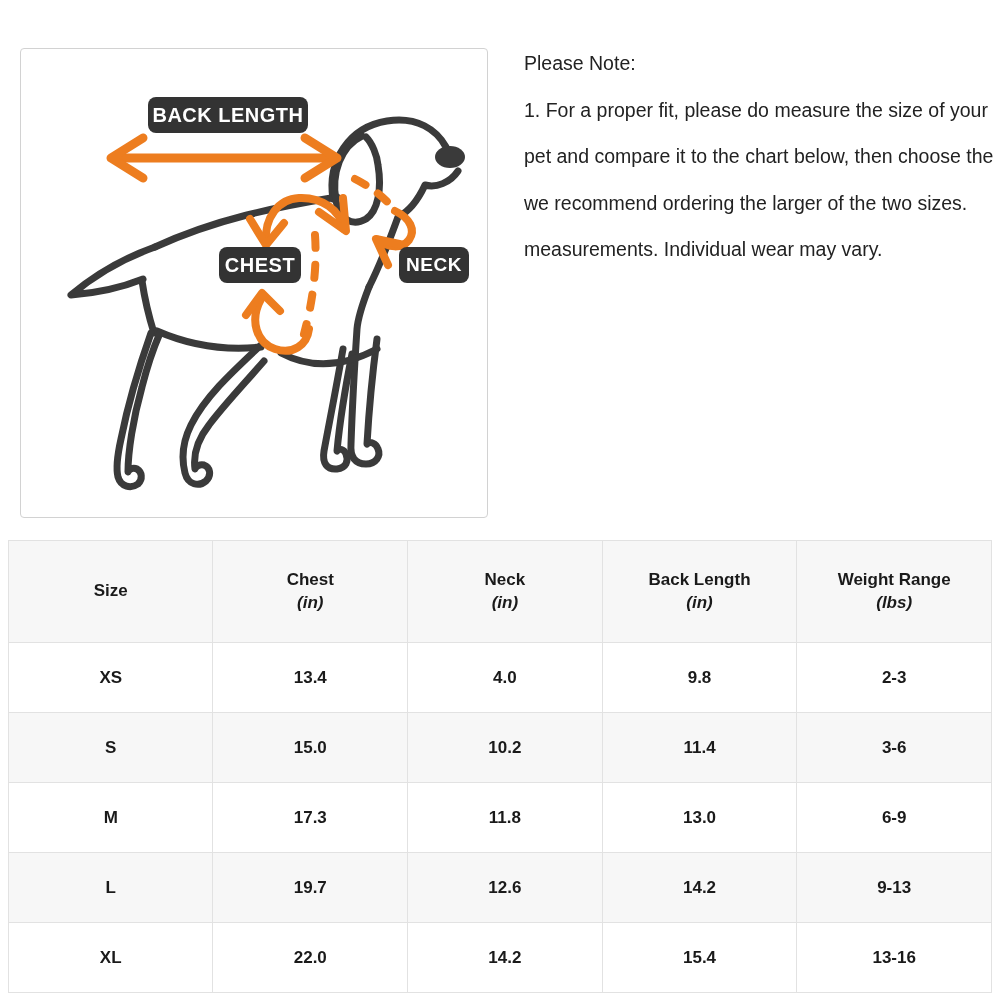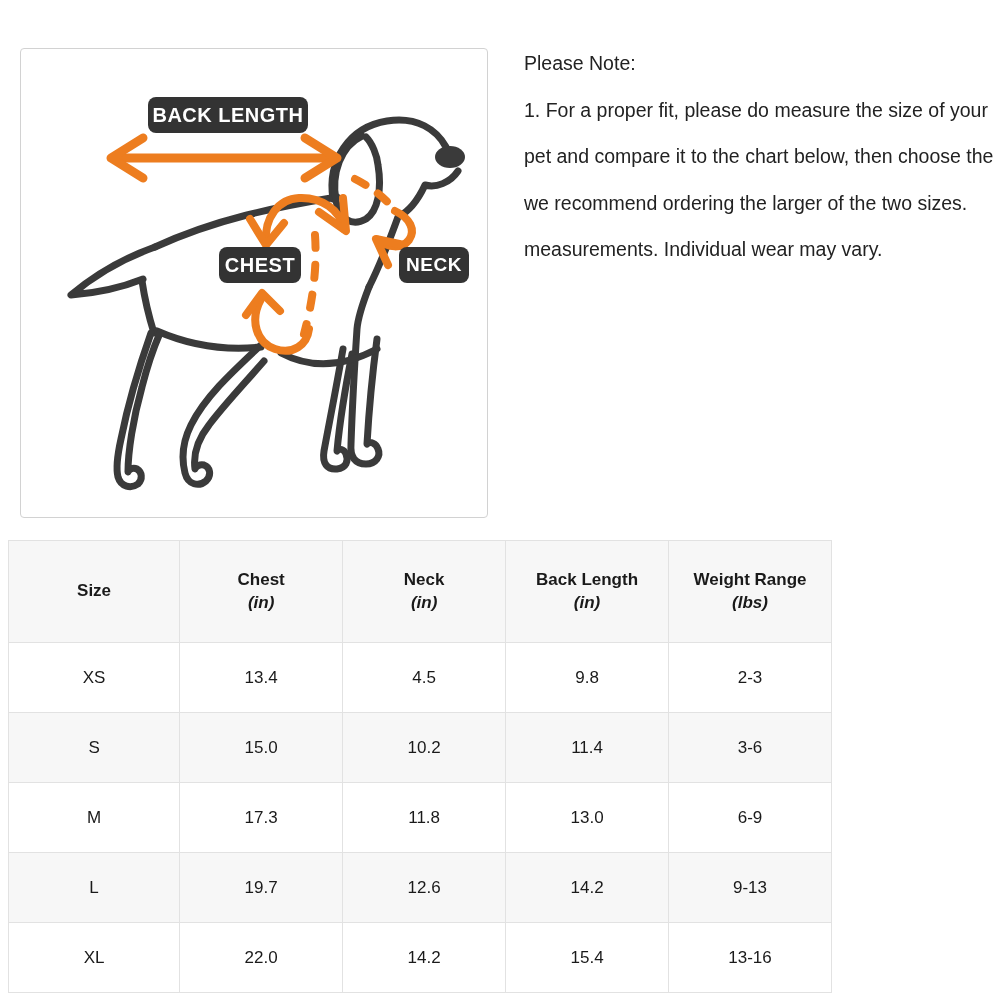--- a/index.html
+++ b/index.html
@@ -25,26 +25,26 @@
 
   
   .notes { position:absolute; left:524px; top:40px; width:500px; }
   .note-line {
     font-size:19.5px; line-height:46.5px; height:46.5px;
     white-space:nowrap; color:#222222;
   }
 
   
   .size-table {
-    position:absolute; left:8px; top:540px; width:824px;
+    position:absolute; left:8px; top:540px; width:984px;
     border-collapse:collapse; table-layout:fixed;
   }
   .size-table th, .size-table td {
     border:1px solid #e2e2e2; text-align:center; vertical-align:middle;
-    color:#1a1a1a; padding:0;
+    color:#1a1a1a; padding:0;font-weight:bold;
   }
   .size-table th {
     height:101px; font-size:17px; font-weight:bold;
     background:#f7f7f7; line-height:1.35;
   }
   .size-table td { height:69px; font-size:17px; background:#ffffff; }
   .size-table tr.alt td { background:#f7f7f7; }
   .col-head .unit { display:block; font-weight:bold;font-style:italic; }
   .col-head .unit:empty { display:none; }
   .col-head .lbl { display:block; }
@@ -131,21 +131,21 @@
       <th class="col-head">
           <span class="lbl">Weight Range</span>
           <span class="unit">(lbs)</span>
         </th>
     </tr>
   </thead>
   <tbody>
     <tr>
       <td>XS</td>
       <td>13.4</td>
-      <td>4.5</td>
+      <td>4.0</td>
       <td>9.8</td>
       <td>2-3</td>
     </tr>
     <tr class="alt">
       <td>S</td>
       <td>15.0</td>
       <td>10.2</td>
       <td>11.4</td>
       <td>3-6</td>
     </tr>

